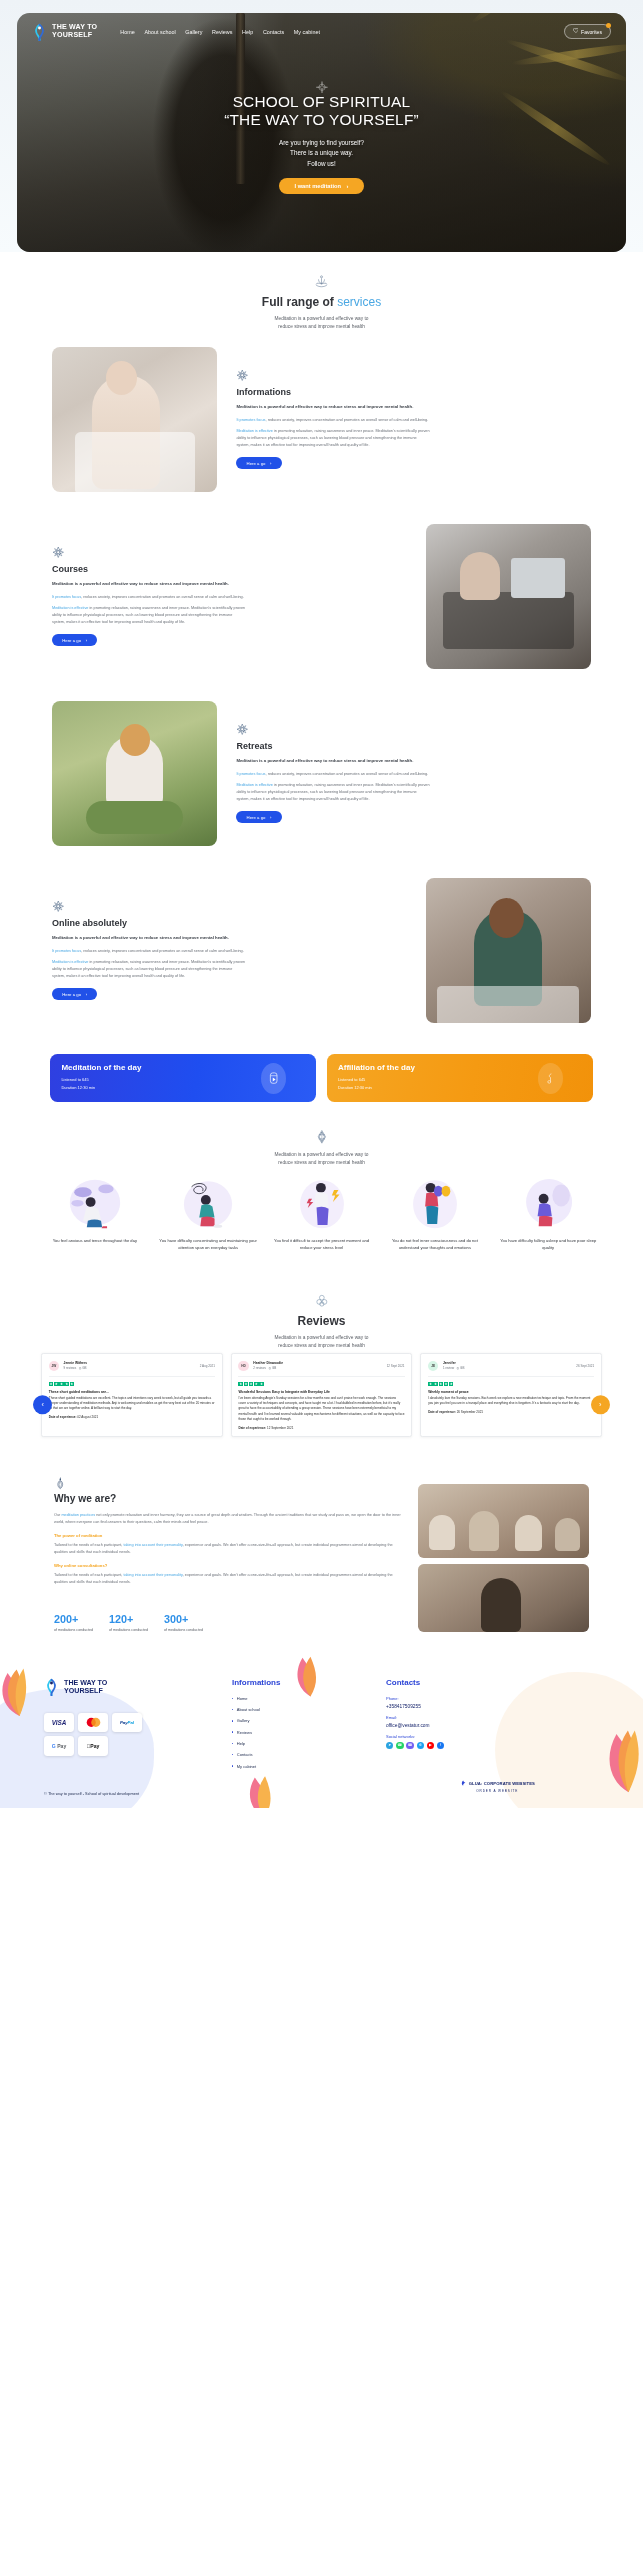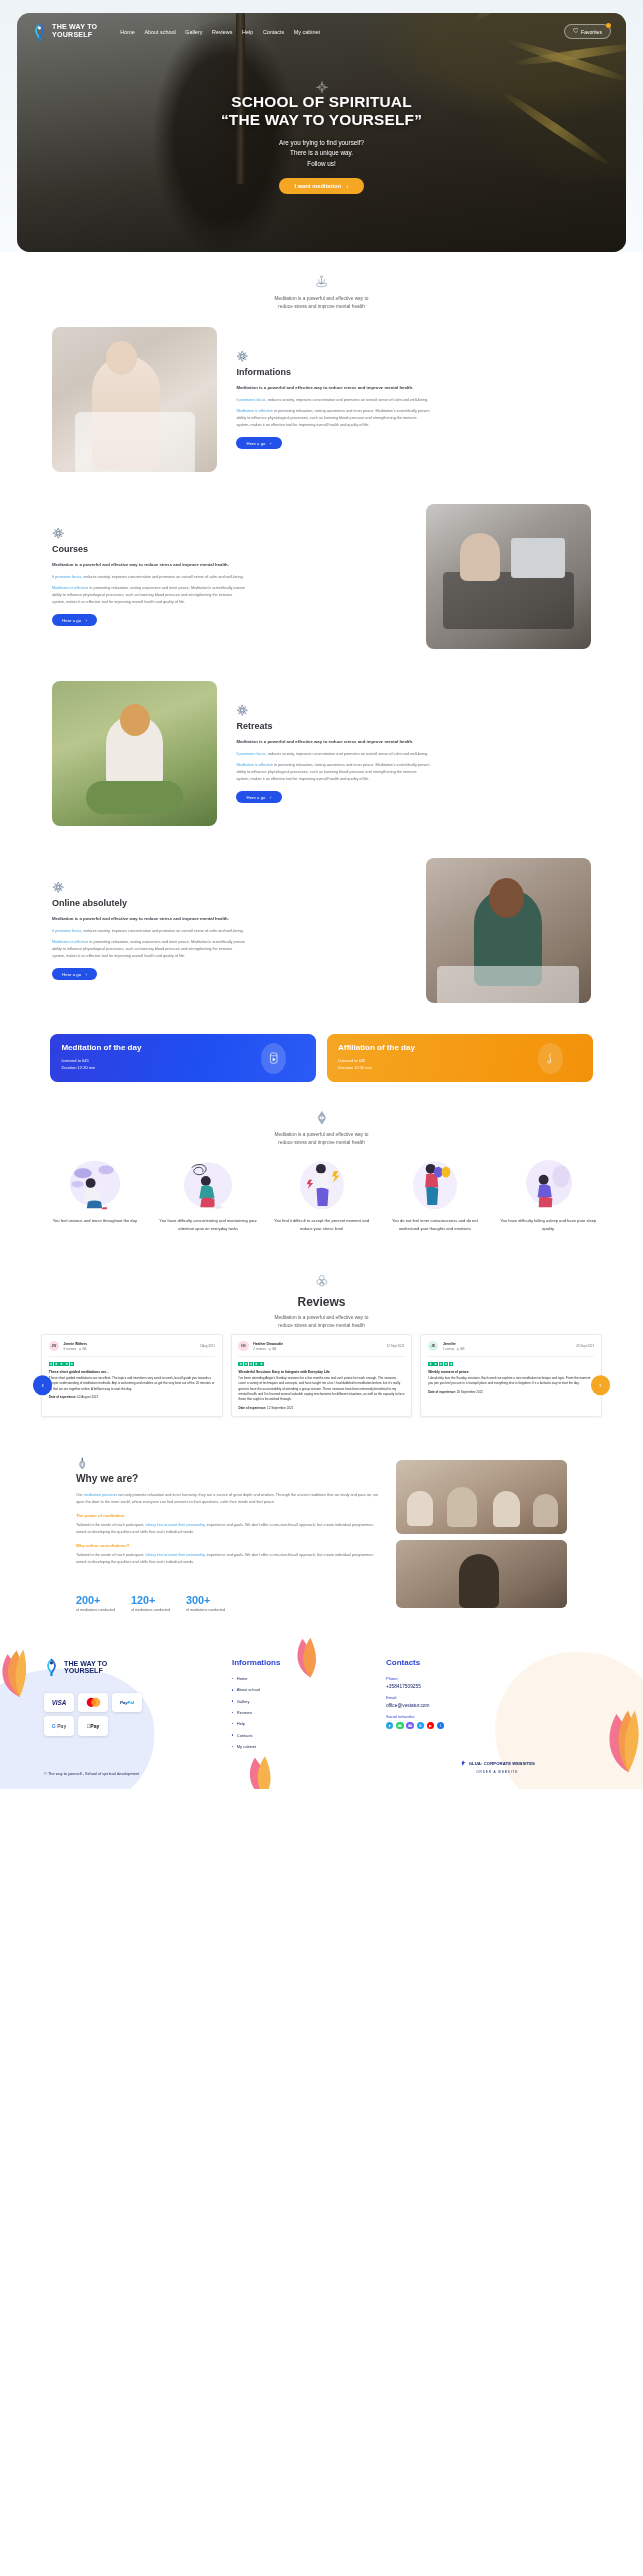--- a/index.html
+++ b/index.html
@@ -27,21 +27,21 @@
   .logo-mark{width:15px;height:17px;position:relative}
   .logo-txt{color:#fff;font-weight:bold;font-size:7.1px;line-height:7.4px;letter-spacing:0.2px}
   .nav{display:flex;gap:9.7px;margin-left:23px}
   .nav a{color:#fff;font-size:5.4px;text-decoration:none;opacity:.95;white-space:nowrap}
   .fav{margin-left:auto;position:relative;display:flex;align-items:center;gap:2.8px;
        border:0.6px solid rgba(255,255,255,.45);border-radius:9px;padding:3.4px 8px;color:#fff;font-size:5.1px;background:rgba(255,255,255,.08)}
   .fav-dot{position:absolute;top:-1.7px;right:-1.1px;width:5.1px;height:5.1px;border-radius:50%;background:#f5a623}
 
   .compass{position:absolute;left:50%;top:68px;transform:translateX(-50%);width:12.5px;height:12.5px;opacity:.85;z-index:5}
   .hero-center{position:absolute;left:0;right:0;top:80px;text-align:center;z-index:5}
-  .h1{color:#fff;font-size:15.4px;font-weight:bold;letter-spacing:0.2px;line-height:1.22;text-shadow:0 1.1px 5.7px rgba(0,0,0,.5)}
+  .h1{color:#fff;font-size:15.4px;font-weight:normal;letter-spacing:0.2px;line-height:1.22;text-shadow:0 1.1px 5.7px rgba(0,0,0,.5)}
   .h1 .dev{color:#f5a623;display:block}
   .h1 .quote{display:block}
   .sub{color:#fff;font-size:6.3px;line-height:1.65;margin-top:8px;text-shadow:0 0.6px 3.4px rgba(0,0,0,.55)}
   .cta{display:inline-flex;align-items:center;gap:5.7px;margin-top:9px;background:#f5a623;color:#fff;
        border:none;border-radius:11.4px;padding:5.1px 15px;font-size:5.7px;font-weight:bold;cursor:pointer;font-family:inherit}
 
   
   .sec{position:relative}
   .sec-head{text-align:center;padding-top:23px}
   .orn{margin:0 auto 5.7px;width:15px;height:15px}
@@ -103,21 +103,21 @@
   .rtitle{font-size:3.4px;font-weight:bold;color:#1b1b1b;margin-bottom:2.3px}
   .rbody{font-size:3.1px;color:#2b2b2b;line-height:1.72}
   .rfoot{font-size:3px;color:#2b2b2b;margin-top:3.4px}
   .rfoot b{font-weight:bold}
   .nav-btn{position:absolute;top:50%;transform:translateY(-50%);width:19.4px;height:19.4px;border-radius:50%;
            border:none;color:#fff;font-size:7.4px;cursor:pointer;display:flex;align-items:center;justify-content:center;z-index:9}
   .nav-prev{left:33px;background:#2151e8}
   .nav-next{right:33px;background:#f5a623}
 
   
-  .why{display:flex;gap:16px;padding:16px 76px 23px;align-items:center;position:relative}
+  .why{display:flex;gap:16px;padding:16px 54px 23px;align-items:flex-end;position:relative}
   .why-l{flex:1.05}
   .why-r{width:171px;flex:none}
   .why-orn{width:12.5px;height:13.7px;margin-bottom:3.4px}
   .why-h{font-size:10.2px;font-weight:bold;color:#2f3238;margin-bottom:7.4px}
   .why-p{font-size:3.8px;color:#6b7078;line-height:1.95;margin-bottom:6.3px}
   .why-p a{color:#49a7e3;text-decoration:none}
   .why-sh{font-size:4.2px;color:#f5a623;font-weight:bold;margin-bottom:4px}
   .stats{display:flex;gap:16px;margin-top:27px}
   .stat-n{font-size:10.8px;font-weight:bold;color:#2e90e8}
   .stat-l{font-size:3.6px;color:#5d6168;margin-top:2.3px}
@@ -229,20 +229,24 @@
 
   <div class="sec">
     <div class="sec-head">
       <div class="orn">
         <svg viewBox="0 0 30 26" width="15" height="13.7">
           <circle cx="15" cy="3" r="2" fill="none" stroke="#2c4a6e" stroke-width=".8"></circle>
           <path d="M15 6 L15 17 M15 17 C9 16 6 14 4 18 M15 17 C21 16 24 14 26 18 M15 17 C11 15 9 11 9 8 M15 17 C19 15 21 11 21 8" fill="none" stroke="#2c4a6e" stroke-width=".8"></path>
           <path d="M4 19 C9 24 21 24 26 19" fill="none" stroke="#2c4a6e" stroke-width=".8"></path>
         </svg>
       </div>
+      <div class="sec-title">
+        <span>Full range of</span>
+        <span class="accent">services</span>
+      </div>
       <div class="sec-sub">
         <span>Meditation is a powerful and effective way to</span><br>
         <span>reduce stress and improve mental health</span>
       </div>
     </div>
 
     <div class="srv">
       <div class="srv-img img-med">
         <div class="figure" style="left:40px;top:28.5px;width:68px;height:114px;background:linear-gradient(180deg,#f0e2d6,#e0cdbc);border-radius:34px 34px 11.4px 11.4px"></div>
         <div class="figure" style="left:54px;top:14.2px;width:31px;height:34px;background:#e8d2c0"></div>

